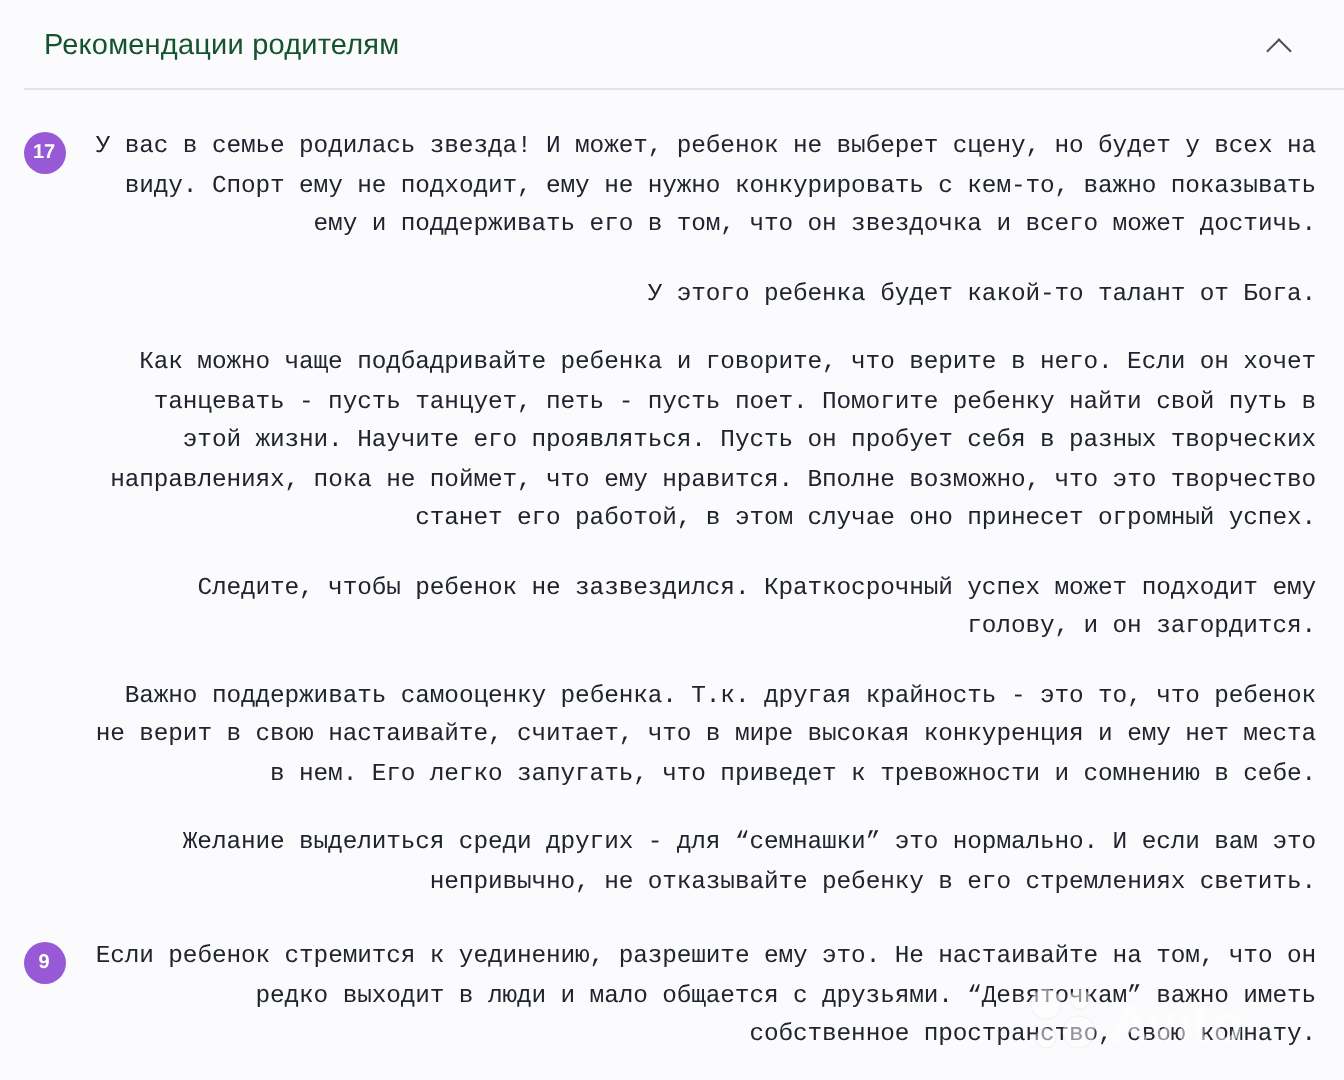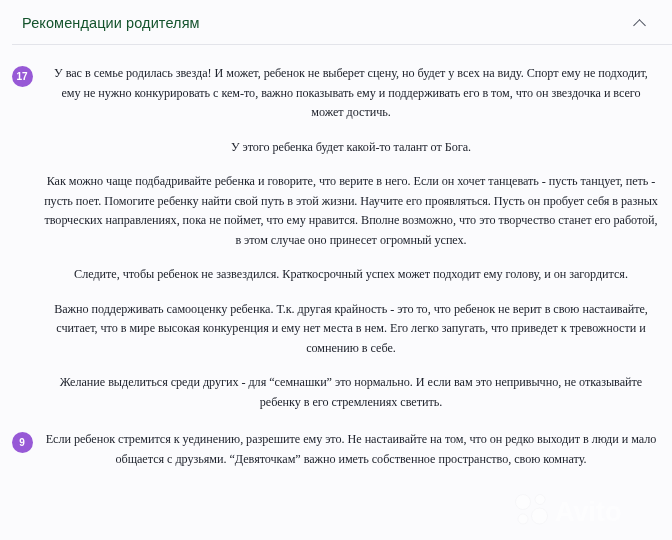--- a/index.html
+++ b/index.html
@@ -107,26 +107,26 @@
     line-height: 1;
     letter-spacing: -0.1px;
     flex: 0 0 auto;
   }
   .text-col {
     flex: 1 1 auto;
     padding-right: 14px;
   }
   p.para {
     margin: 0 0 15px 0;
-    font-family: Liberation Serif, serif;
+    font-family: Liberation Mono, monospace;
     font-size: 12.2px;
     line-height: 19.5px;
     color: #20242e;
     letter-spacing: -0.05px;
-    text-align: center;
+    text-align: right;
   }
   p.para:last-child { margin-bottom: 0; }
 
   .block-1 { padding-top: 17px; }
   .block-2 { padding-top: 18px; }
 
   
   .watermark {
     position: absolute;
     right: 12px;

